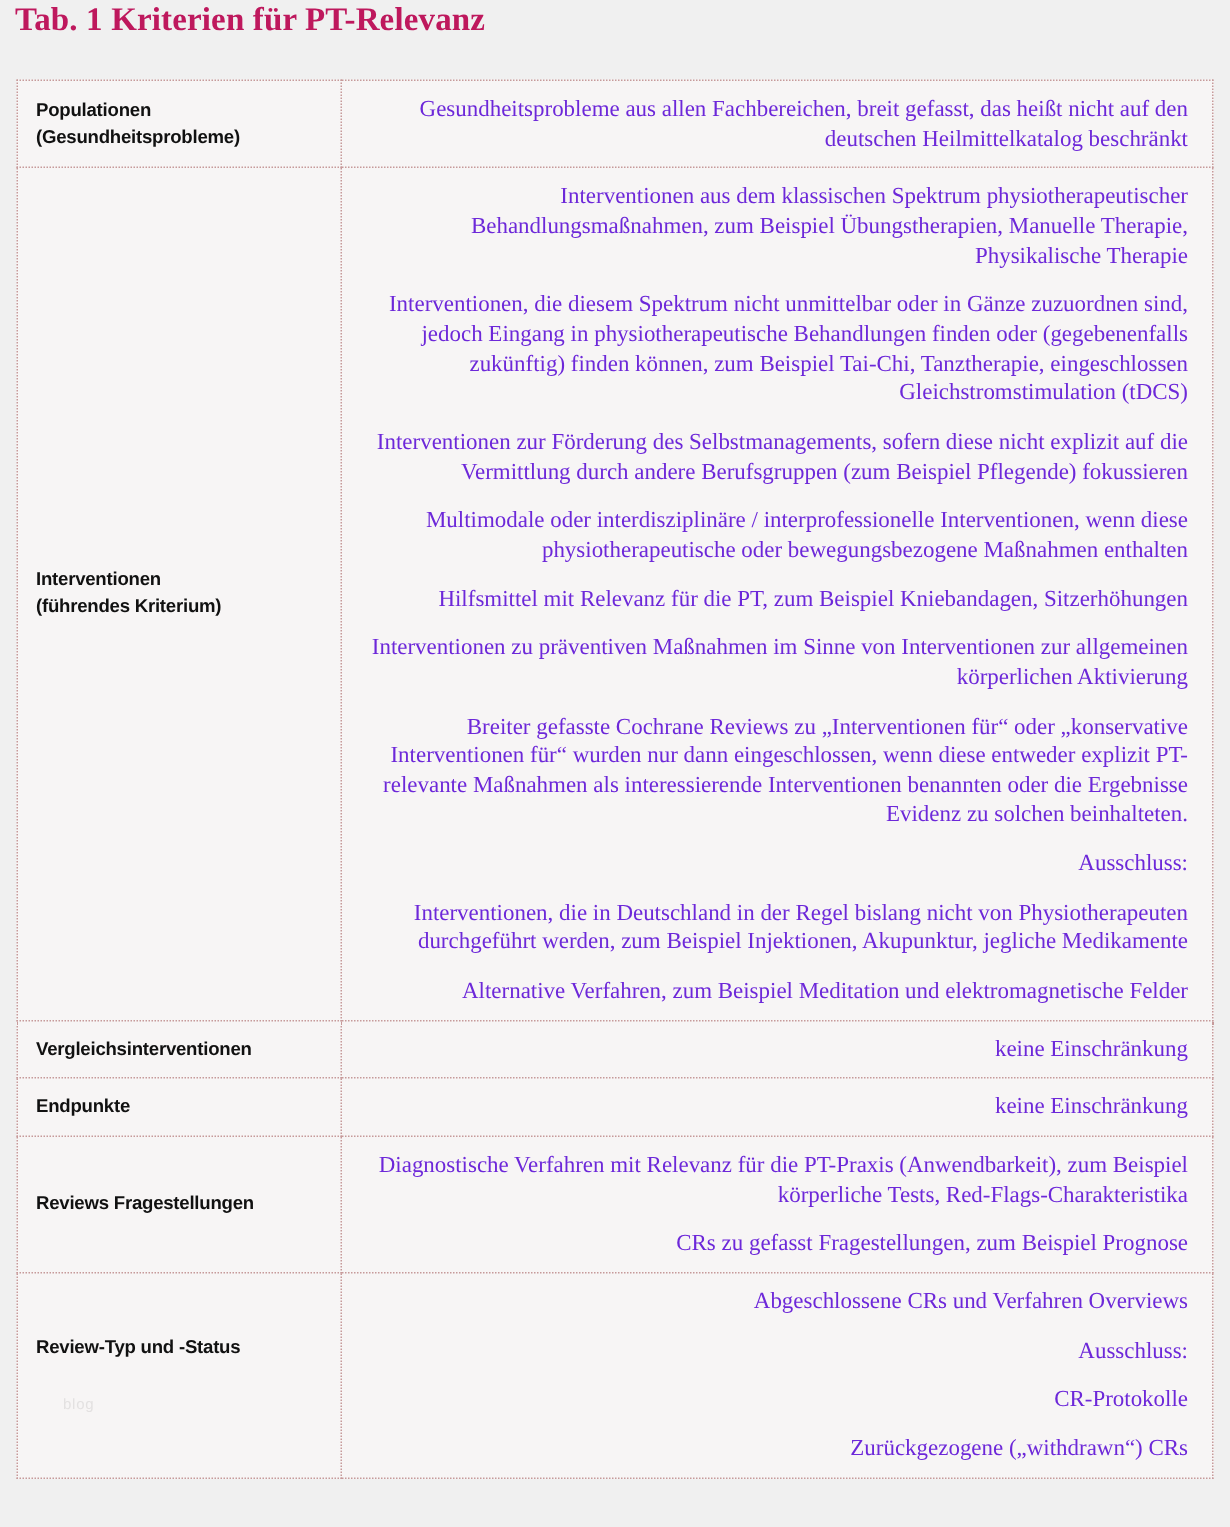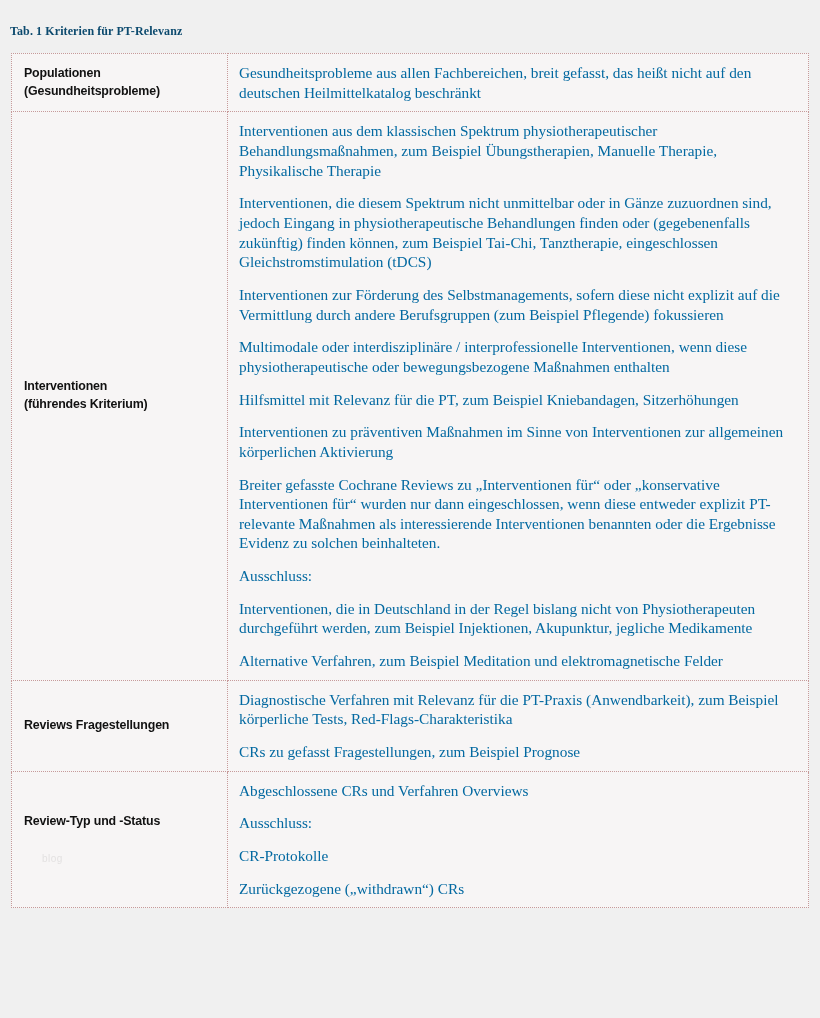--- a/index.html
+++ b/index.html
@@ -18,25 +18,25 @@
     position: relative;
     width: 820px;
     height: 1018px;
     background: #f0f0f0;
     box-sizing: border-box;
   }
 
   .table-title {
     position: absolute;
     left: 10px;
-    top: 24px;
+    top: 0;
     font-family: "Liberation Serif", serif;
-    font-size: 12px;
+    font-size: 22px;
     font-weight: bold;
-    color: #0c4a6e;
+    color: #be185d;
     letter-spacing: 0.1px;
     white-space: nowrap;
   }
 
   .crit-table {
     position: absolute;
     left: 11px;
     top: 53px;
     width: 798px;
     border-collapse: collapse;
@@ -61,22 +61,23 @@
     line-height: 1.42;
     color: #111;
     letter-spacing: -0.15px;
   }
 
   td.content-cell {
     padding: 9px 16px 9px 11px;
     font-family: "Liberation Serif", serif;
     font-size: 15.3px;
     line-height: 1.285;
-    color: #0369a1;
+    color: #6d28d9;
     vertical-align: middle;
+    text-align: right;
   }
 
   td.content-cell p {
     margin: 0 0 13px 0;
   }
   td.content-cell p:last-child {
     margin-bottom: 0;
   }
 
   .label-cell .lbl-line {
@@ -131,21 +132,37 @@
           <p>Multimodale oder interdisziplinäre / interprofessionelle Interventionen, wenn diese physiotherapeutische oder bewegungsbezogene Maßnahmen enthalten</p>
           <p>Hilfsmittel mit Relevanz für die PT, zum Beispiel Kniebandagen, Sitzerhöhungen</p>
           <p>Interventionen zu präventiven Maßnahmen im Sinne von Interventionen zur allgemeinen körperlichen Aktivierung</p>
           <p>Breiter gefasste Cochrane Reviews zu „Interventionen für“ oder „konservative Interventionen für“ wurden nur dann eingeschlossen, wenn diese entweder explizit PT-relevante Maßnahmen als interessierende Interventionen benannten oder die Ergebnisse Evidenz zu solchen beinhalteten.</p>
           <p>Ausschluss:</p>
           <p>Interventionen, die in Deutschland in der Regel bislang nicht von Physiotherapeuten durchgeführt werden, zum Beispiel Injektionen, Akupunktur, jegliche Medikamente</p>
           <p>Alternative Verfahren, zum Beispiel Meditation und elektromagnetische Felder</p>
         </td>
       </tr>
 
+      <tr class="row-vergleichsinterventionen">
+        <td class="label-cell">
+          <span class="lbl-line">Vergleichsinterventionen</span>
+        </td>
+        <td class="content-cell">
+          <p>keine Einschränkung</p>
+        </td>
+      </tr>
 
+      <tr class="row-endpunkte">
+        <td class="label-cell">
+          <span class="lbl-line">Endpunkte</span>
+        </td>
+        <td class="content-cell">
+          <p>keine Einschränkung</p>
+        </td>
+      </tr>
 
       <tr class="row-weitere-fragestellungen">
         <td class="label-cell">
           <span class="lbl-line">Reviews Fragestellungen</span>
         </td>
         <td class="content-cell">
           <p>Diagnostische Verfahren mit Relevanz für die PT-Praxis (Anwendbarkeit), zum Beispiel körperliche Tests, Red-Flags-Charakteristika</p>
           <p>CRs zu gefasst Fragestellungen, zum Beispiel Prognose</p>
         </td>
       </tr>

